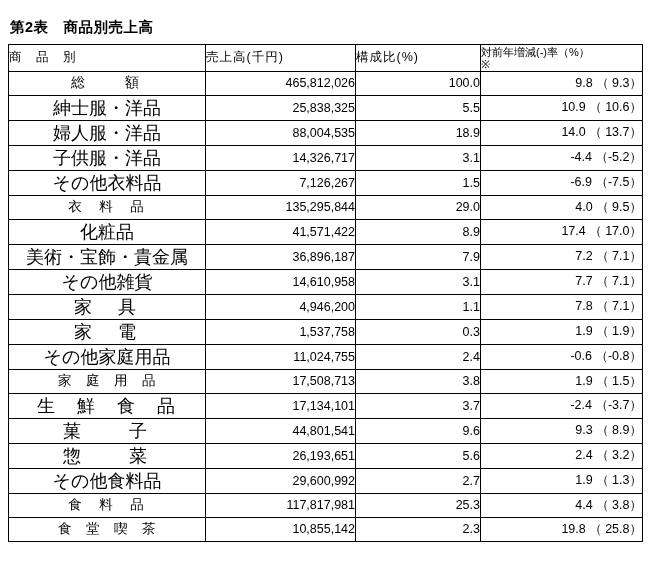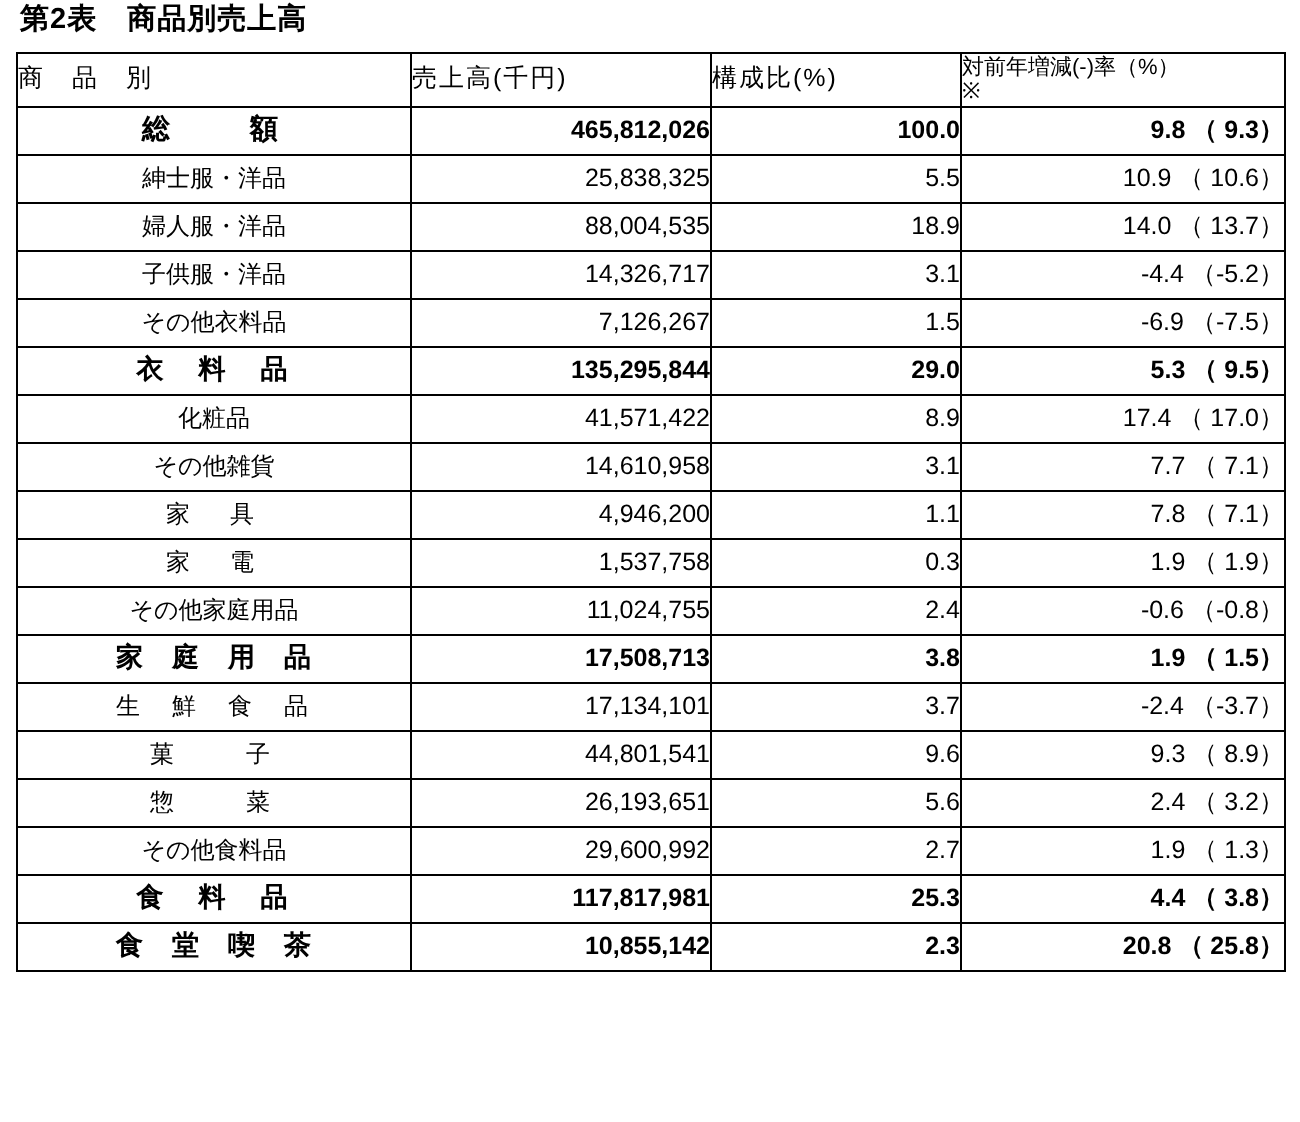--- a/index.html
+++ b/index.html
@@ -11,21 +11,21 @@
     width: 650px;
     height: 561px;
     font-family: "Liberation Sans", sans-serif;
     color: #000000;
     overflow: hidden;
   }
   .page {
     width: 544px;
     height: 561px;
     box-sizing: border-box;
-    padding: 0 8px 0 8px;
+    padding: 18px 8px 0 8px;
     position: relative;
   }
   .doc-title {
     font-size: 14.5px;
     font-weight: bold;
     letter-spacing: 0.5px;
     margin: 0 0 7px 2px;
     white-space: pre;
   }
   table.sales {
@@ -72,37 +72,37 @@
     font-variant-numeric: tabular-nums;
   }
   td.yoy { padding-right: 6px; }
   .yoy-wrap {
     display: inline-block;
     white-space: pre;
     text-align: right;
   }
   
   tr.lvl-total td, tr.lvl-major td {
-    font-weight: bold;
+    font-weight: normal;
     margin-left: 38px;
   }
   tr.lvl-total td.name {
     font-size: 14px;
     letter-spacing: 4px;
   }
   tr.lvl-major td.name {
     font-size: 13.5px;
     letter-spacing: 2px;
   }
   tr.lvl-major.tight td.name {
     letter-spacing: 0.5px;
   }
   tr.lvl-sub td.name {
     font-weight: normal;
-    font-size: 12px;
+    font-size: 18px;
     margin-left: 17px;
   }
   tr.lvl-sub.spaced td.name {
     letter-spacing: 4px;
   }
   tr.lvl-sub.spaced2 td.name {
     letter-spacing: 2px;
   }
 </style>
 </head>
@@ -158,27 +158,33 @@
         <tr class="lvl-sub">
           <td class="name">その他衣料品</td>
           <td class="amount">7,126,267</td>
           <td class="share">1.5</td>
           <td class="yoy"><span class="yoy-wrap">-6.9 （-7.5）</span></td>
         </tr>
         <tr class="lvl-major">
           <td class="name">衣　料　品</td>
           <td class="amount">135,295,844</td>
           <td class="share">29.0</td>
-          <td class="yoy"><span class="yoy-wrap">5.3 （ 9.5）</span></td>
+          <td class="yoy"><span class="yoy-wrap">4.0 （ 9.5）</span></td>
         </tr>
         <tr class="lvl-sub">
           <td class="name">化粧品</td>
           <td class="amount">41,571,422</td>
           <td class="share">8.9</td>
           <td class="yoy"><span class="yoy-wrap">17.4 （ 17.0）</span></td>
+        </tr>
+        <tr class="lvl-sub">
+          <td class="name">美術・宝飾・貴金属</td>
+          <td class="amount">36,896,187</td>
+          <td class="share">7.9</td>
+          <td class="yoy"><span class="yoy-wrap">7.2 （ 7.1）</span></td>
         </tr>
         <tr class="lvl-sub">
           <td class="name">その他雑貨</td>
           <td class="amount">14,610,958</td>
           <td class="share">3.1</td>
           <td class="yoy"><span class="yoy-wrap">7.7 （ 7.1）</span></td>
         </tr>
         <tr class="lvl-sub spaced">
           <td class="name">家　具</td>
           <td class="amount">4,946,200</td>
@@ -230,18 +236,18 @@
         <tr class="lvl-major">
           <td class="name">食　料　品</td>
           <td class="amount">117,817,981</td>
           <td class="share">25.3</td>
           <td class="yoy"><span class="yoy-wrap">4.4 （ 3.8）</span></td>
         </tr>
         <tr class="lvl-major tight">
           <td class="name">食　堂　喫　茶</td>
           <td class="amount">10,855,142</td>
           <td class="share">2.3</td>
-          <td class="yoy"><span class="yoy-wrap">20.8 （ 25.8）</span></td>
+          <td class="yoy"><span class="yoy-wrap">19.8 （ 25.8）</span></td>
         </tr>
       </tbody>
   </table>
 
 </div>
 
 </body></html>

